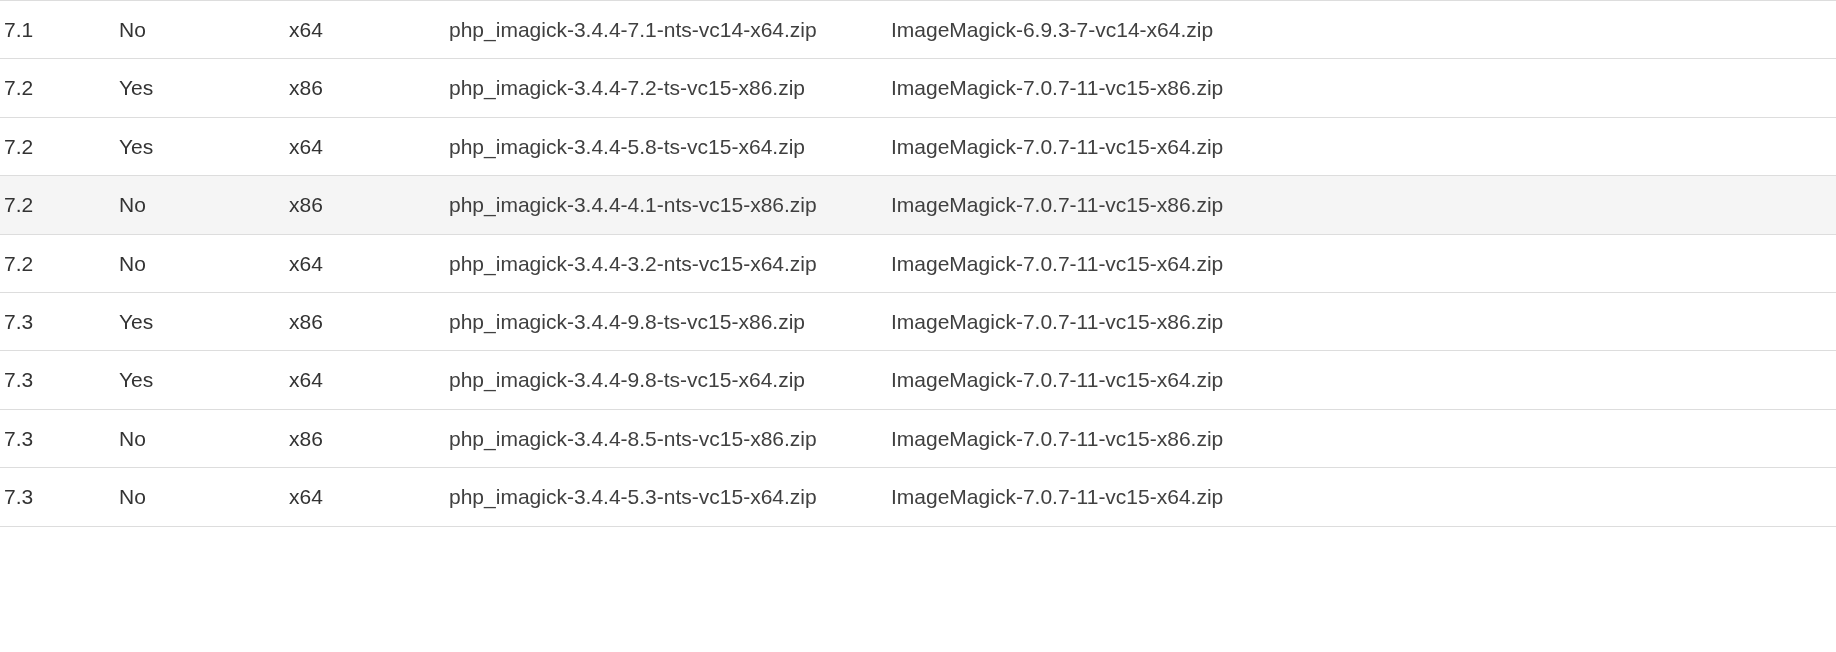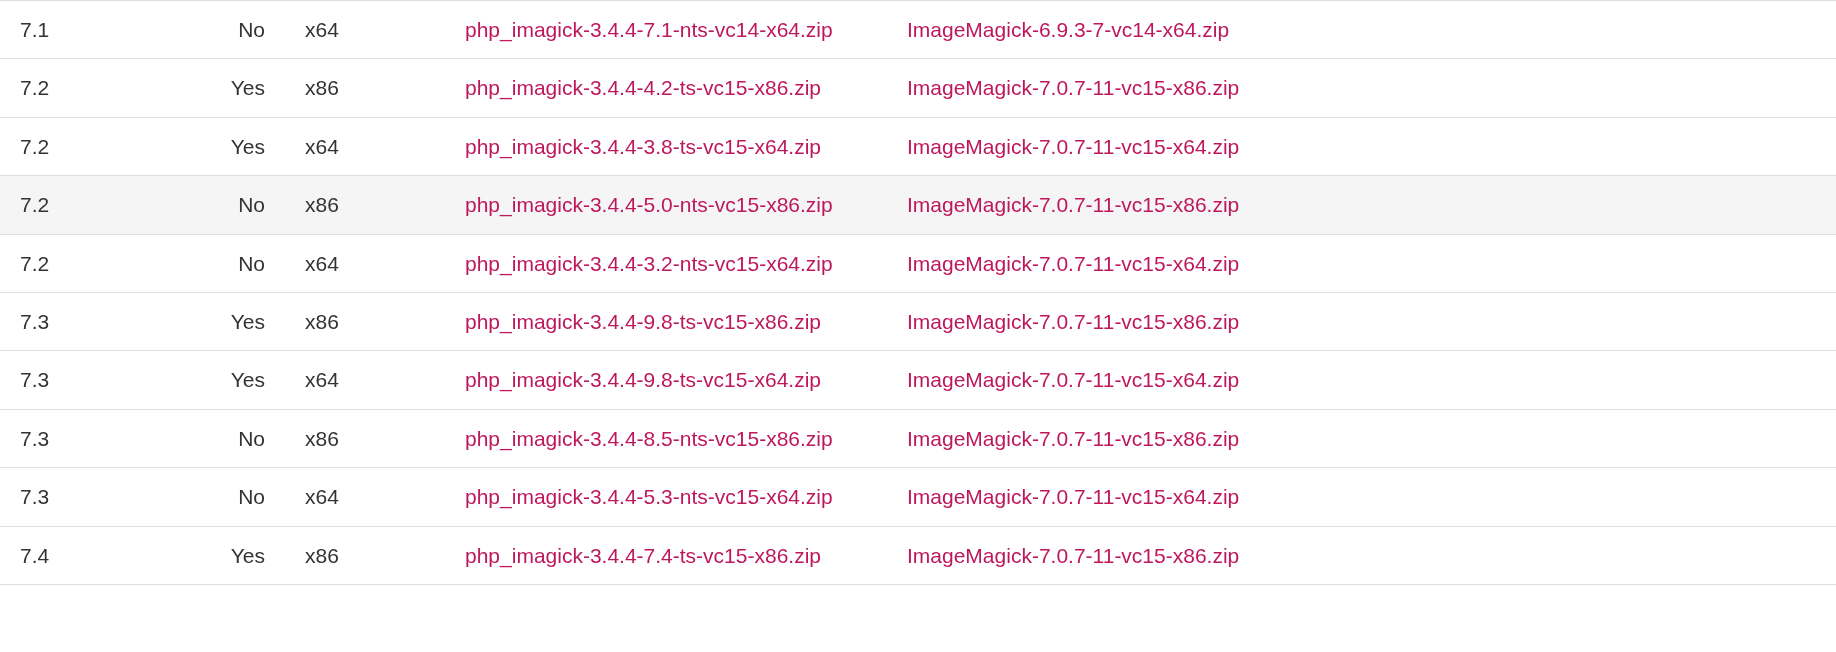--- a/index.html
+++ b/index.html
@@ -18,66 +18,66 @@
   .table tr {
     border-top: 1px solid #ddd;
   }
   .table tr:last-child {
     border-bottom: 1px solid #ddd;
   }
   .table tr.hovered {
     background: #f5f5f5;
   }
   .table td {
-    padding: 14px 20px;
+    padding: 14px 4px;
     vertical-align: middle;
     line-height: 1.4;
   }
   .col-version { width: 115px; padding-left: 18px; }
-  .col-ts      { width: 170px; text-align: right; }
+  .col-ts      { width: 170px; }
   .col-arch    { width: 160px; }
   .col-ext     { width: 442px; }
   .col-im      { width: auto; margin-top: 26px; }
   a.link {
-    color: #be185d;
+    color: #404040;
     text-decoration: none;
     cursor: pointer;
   }
 </style>
 </head>
 <body>
 
 <table class="table">
   <tbody id="tbody">
       <tr>
         <td class="col-version">7.1</td>
         <td class="col-ts">No</td>
         <td class="col-arch">x64</td>
         <td class="col-ext"><a href="#" class="link">php_imagick-3.4.4-7.1-nts-vc14-x64.zip</a></td>
         <td class="col-im"><a href="#" class="link">ImageMagick-6.9.3-7-vc14-x64.zip</a></td>
       </tr>
       <tr>
         <td class="col-version">7.2</td>
         <td class="col-ts">Yes</td>
         <td class="col-arch">x86</td>
-        <td class="col-ext"><a href="#" class="link">php_imagick-3.4.4-4.2-ts-vc15-x86.zip</a></td>
+        <td class="col-ext"><a href="#" class="link">php_imagick-3.4.4-7.2-ts-vc15-x86.zip</a></td>
         <td class="col-im"><a href="#" class="link">ImageMagick-7.0.7-11-vc15-x86.zip</a></td>
       </tr>
       <tr>
         <td class="col-version">7.2</td>
         <td class="col-ts">Yes</td>
         <td class="col-arch">x64</td>
-        <td class="col-ext"><a href="#" class="link">php_imagick-3.4.4-3.8-ts-vc15-x64.zip</a></td>
+        <td class="col-ext"><a href="#" class="link">php_imagick-3.4.4-5.8-ts-vc15-x64.zip</a></td>
         <td class="col-im"><a href="#" class="link">ImageMagick-7.0.7-11-vc15-x64.zip</a></td>
       </tr>
       <tr class="hovered">
         <td class="col-version">7.2</td>
         <td class="col-ts">No</td>
         <td class="col-arch">x86</td>
-        <td class="col-ext"><a href="#" class="link">php_imagick-3.4.4-5.0-nts-vc15-x86.zip</a></td>
+        <td class="col-ext"><a href="#" class="link">php_imagick-3.4.4-4.1-nts-vc15-x86.zip</a></td>
         <td class="col-im"><a href="#" class="link">ImageMagick-7.0.7-11-vc15-x86.zip</a></td>
       </tr>
       <tr>
         <td class="col-version">7.2</td>
         <td class="col-ts">No</td>
         <td class="col-arch">x64</td>
         <td class="col-ext"><a href="#" class="link">php_imagick-3.4.4-3.2-nts-vc15-x64.zip</a></td>
         <td class="col-im"><a href="#" class="link">ImageMagick-7.0.7-11-vc15-x64.zip</a></td>
       </tr>
       <tr>
@@ -101,21 +101,14 @@
         <td class="col-ext"><a href="#" class="link">php_imagick-3.4.4-8.5-nts-vc15-x86.zip</a></td>
         <td class="col-im"><a href="#" class="link">ImageMagick-7.0.7-11-vc15-x86.zip</a></td>
       </tr>
       <tr>
         <td class="col-version">7.3</td>
         <td class="col-ts">No</td>
         <td class="col-arch">x64</td>
         <td class="col-ext"><a href="#" class="link">php_imagick-3.4.4-5.3-nts-vc15-x64.zip</a></td>
         <td class="col-im"><a href="#" class="link">ImageMagick-7.0.7-11-vc15-x64.zip</a></td>
       </tr>
-      <tr>
-        <td class="col-version">7.4</td>
-        <td class="col-ts">Yes</td>
-        <td class="col-arch">x86</td>
-        <td class="col-ext"><a href="#" class="link">php_imagick-3.4.4-7.4-ts-vc15-x86.zip</a></td>
-        <td class="col-im"><a href="#" class="link">ImageMagick-7.0.7-11-vc15-x86.zip</a></td>
-      </tr>
     </tbody>
 </table>
 
 </body></html>

